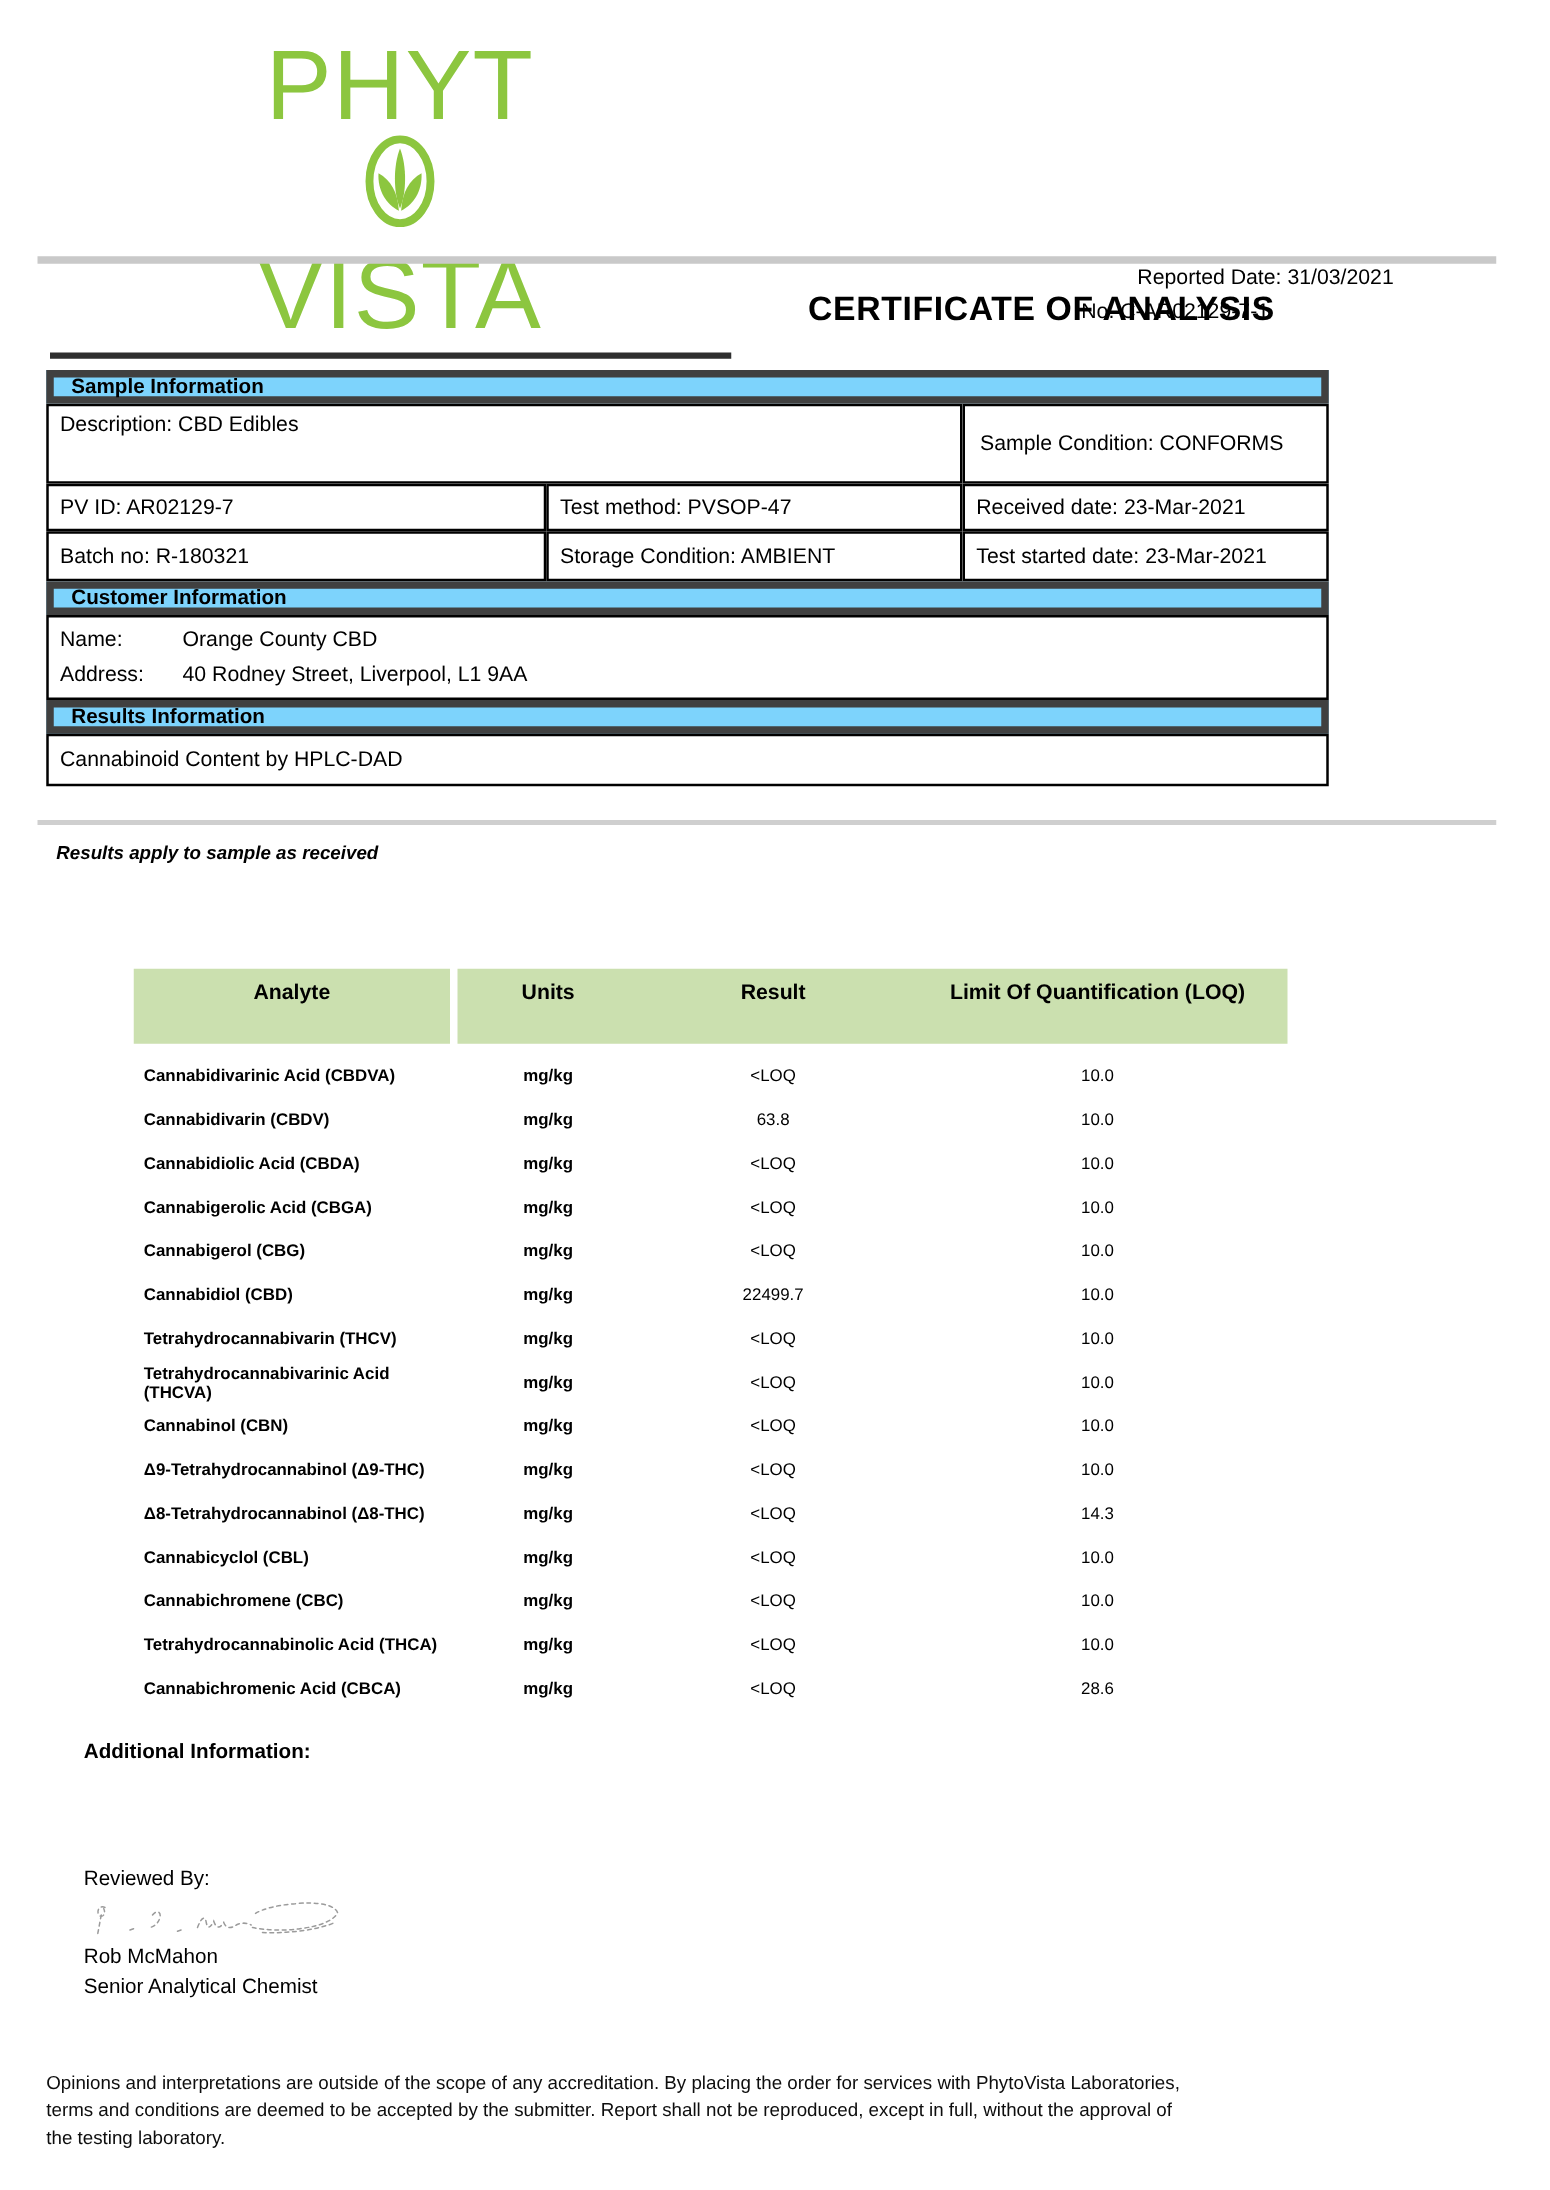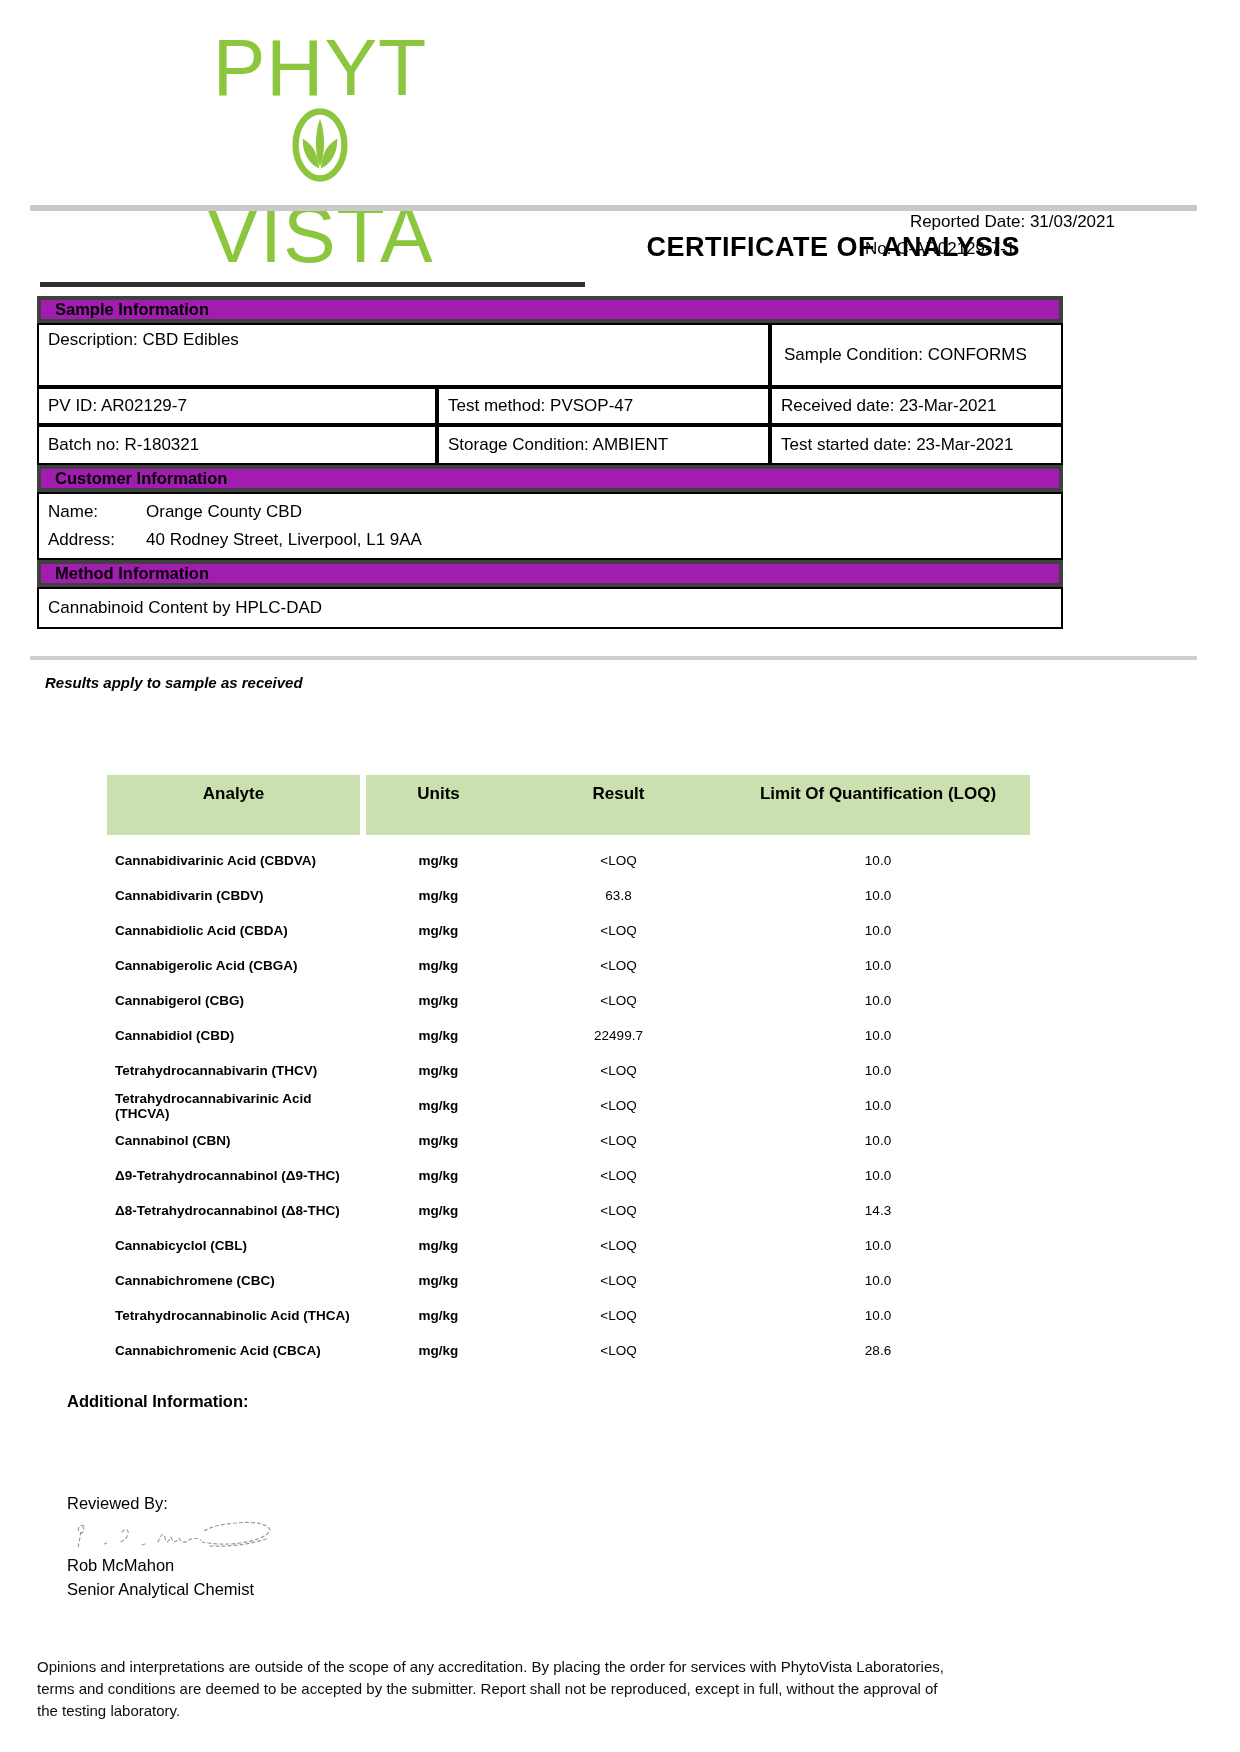--- a/index.html
+++ b/index.html
@@ -25,21 +25,21 @@
 
   .gray-bar { position: absolute; top: 205px; left: 30px; width: 1167px; height: 6px; background: #c9c9c9; }
 
   .title { position: absolute; top: 232px; left: 20px; width: 1000px; text-align: right; font-size: 27px; font-weight: 700; letter-spacing: 0.5px; }
   .report-meta { position: absolute; top: 212px; right: 125px; width: 250px; font-size: 17px; }
   .report-meta .rdate { text-align: right; }
   .report-meta .rno { text-align: left; margin-top: 7px; }
 
   
   .info-area { position: absolute; top: 296px; left: 37px; width: 1026px; }
-  .sec-bar { background: #a21caf; border: 4px solid #404040; height: 27px; display: flex; align-items: center; padding-left: 14px; font-size: 16.5px; font-weight: 700; }
+  .sec-bar { background: #7dd3fc; border: 6px solid #404040; height: 27px; display: flex; align-items: center; padding-left: 14px; font-size: 16.5px; font-weight: 700; }
   .box-row { display: flex; justify-content: flex-end; }
   .cell { border: 2px solid #000; background: #fff; font-size: 17px; padding-left: 9px; display: flex; align-items: center; }
   .desc-row { height: 64px; }
   .desc-cell { width: 733px; align-items: flex-start; padding-top: 5px; }
   .cond-cell { width: 293px; padding-left: 12px; }
   .triple-row-1 { height: 38px; }
   .triple-row-2 { height: 40px; }
   .c1 { width: 400px; } .c2 { width: 333px; } .c3 { width: 293px; }
   .cust-box { border: 2px solid #000; height: 68px; padding: 8px 10px 8px 9px; font-size: 17px; display: flex; flex-direction: column; justify-content: space-between; }
   .kv { display: flex; align-items: center; }
@@ -131,21 +131,21 @@
       <div class="kv">
         <span class="k">Name:</span>
         <span>Orange County CBD</span>
       </div>
       <div class="kv">
         <span class="k">Address:</span>
         <span>40 Rodney Street, Liverpool, L1 9AA</span>
       </div>
     </div>
 
-    <div class="sec-bar">Method Information</div>
+    <div class="sec-bar">Results Information</div>
 
     <div class="method-box">Cannabinoid Content by HPLC-DAD</div>
 
   </div>
 
   <div class="hairline"></div>
   <div class="note">Results apply to sample as received</div>
 
   <div class="rtable">
     <div class="rhead">

